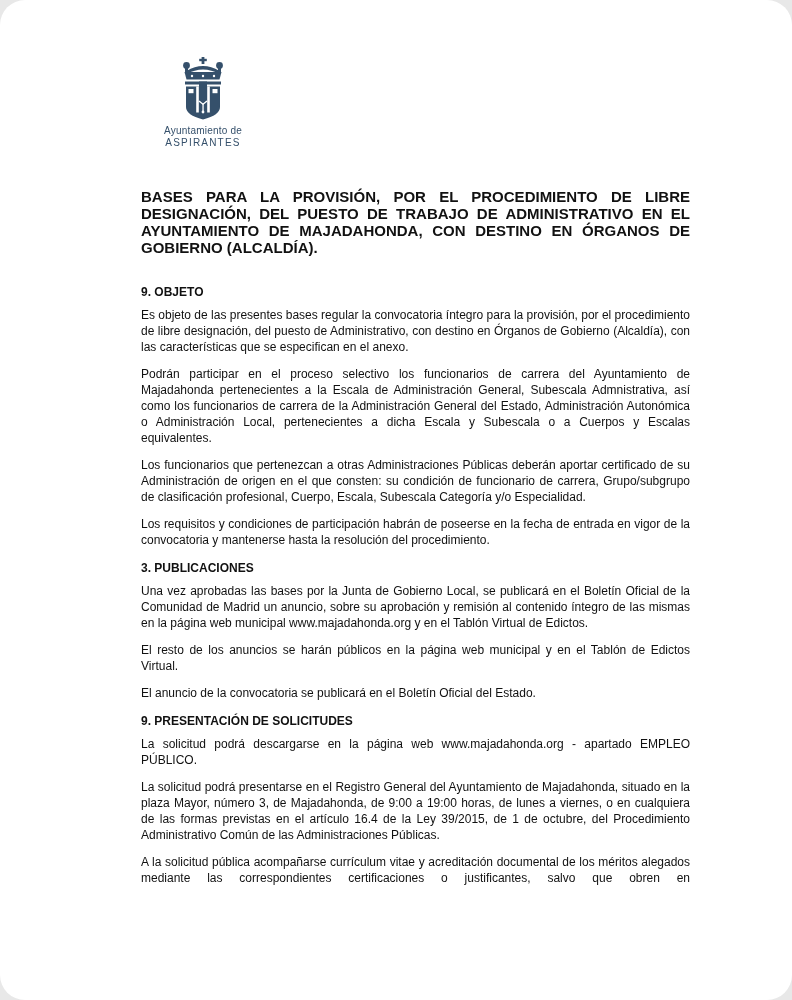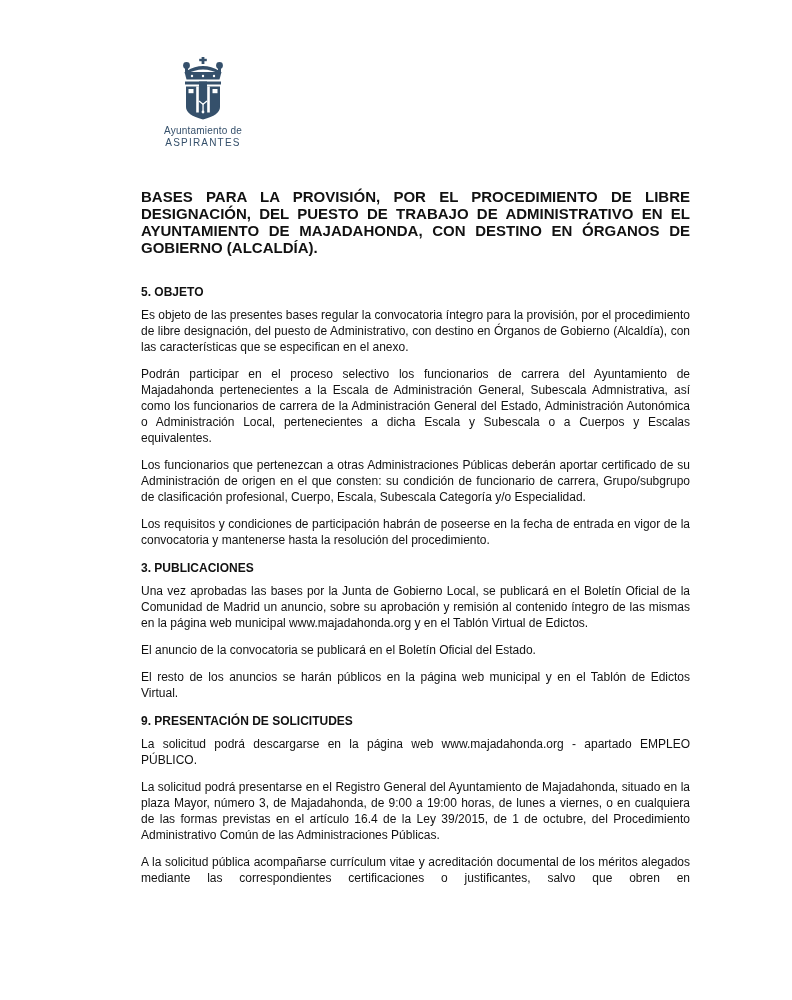--- a/index.html
+++ b/index.html
@@ -6,20 +6,21 @@
   html, body { background: #e8e8e8; }
   body { font-family: "Liberation Sans", "DejaVu Sans", sans-serif; }
   .page {
     position: relative;
     width: 792px;
     height: 1000px;
     background: #ffffff;
     margin: 0 auto;
     overflow: hidden;
     color: #111111;
+    border-radius: 25px;
   }
 
   
   .logo-block {
     position: absolute;
     left: 148px;
     top: 57px;
     width: 110px;
     text-align: center;
   }
@@ -118,31 +119,31 @@
       </g>
     </svg>
     <div class="logo-line1" style="color:#35506b">Ayuntamiento de</div>
     <div class="logo-line2" style="color:#35506b">ASPIRANTES</div>
   </div>
 
   <div class="content">
 
     <p class="doc-title">BASES PARA LA PROVISIÓN, POR EL PROCEDIMIENTO DE LIBRE DESIGNACIÓN, DEL PUESTO DE TRABAJO DE ADMINISTRATIVO EN EL AYUNTAMIENTO DE MAJADAHONDA, CON DESTINO EN ÓRGANOS DE GOBIERNO (ALCALDÍA).</p>
 
-    <h2 class="sec-heading">5. OBJETO</h2>
+    <h2 class="sec-heading">9. OBJETO</h2>
     <p class="body-par">Es objeto de las presentes bases regular la convocatoria íntegro para la provisión, por el procedimiento de libre designación, del puesto de Administrativo, con destino en Órganos de Gobierno (Alcaldía), con las características que se especifican en el anexo.</p>
 
     <p class="body-par">Podrán participar en el proceso selectivo los funcionarios de carrera del Ayuntamiento de Majadahonda pertenecientes a la Escala de Administración General, Subescala Admnistrativa, así como los funcionarios de carrera de la Administración General del Estado, Administración Autonómica o Administración Local, pertenecientes a dicha Escala y Subescala o a Cuerpos y Escalas equivalentes.</p>
     <p class="body-par">Los funcionarios que pertenezcan a otras Administraciones Públicas deberán aportar certificado de su Administración de origen en el que consten: su condición de funcionario de carrera, Grupo/subgrupo de clasificación profesional, Cuerpo, Escala, Subescala Categoría y/o Especialidad.</p>
     <p class="body-par">Los requisitos y condiciones de participación habrán de poseerse en la fecha de entrada en vigor de la convocatoria y mantenerse hasta la resolución del procedimiento.</p>
 
     <h2 class="sec-heading">3. PUBLICACIONES</h2>
     <p class="body-par">Una vez aprobadas las bases por la Junta de Gobierno Local, se publicará en el Boletín Oficial de la Comunidad de Madrid un anuncio, sobre su aprobación y remisión al contenido íntegro de las mismas en la página web municipal www.majadahonda.org y en el Tablón Virtual de Edictos.</p>
+    <p class="body-par">El resto de los anuncios se harán públicos en la página web municipal y en el Tablón de Edictos Virtual.</p>
     <p class="body-par">El anuncio de la convocatoria se publicará en el Boletín Oficial del Estado.</p>
-    <p class="body-par">El resto de los anuncios se harán públicos en la página web municipal y en el Tablón de Edictos Virtual.</p>
 
     <h2 class="sec-heading">9. PRESENTACIÓN DE SOLICITUDES</h2>
     <p class="body-par">La solicitud podrá descargarse en la página web www.majadahonda.org - apartado EMPLEO PÚBLICO.</p>
     <p class="body-par">La solicitud podrá presentarse en el Registro General del Ayuntamiento de Majadahonda, situado en la plaza Mayor, número 3, de Majadahonda, de 9:00 a 19:00 horas, de lunes a viernes, o en cualquiera de las formas previstas en el artículo 16.4 de la Ley 39/2015, de 1 de octubre, del Procedimiento Administrativo Común de las Administraciones Públicas.</p>
     <p class="body-par cut">A la solicitud pública acompañarse currículum vitae y acreditación documental de los méritos alegados mediante las correspondientes certificaciones o justificantes, salvo que obren en</p>
 
   </div>
 </div>
 
 </body></html>

